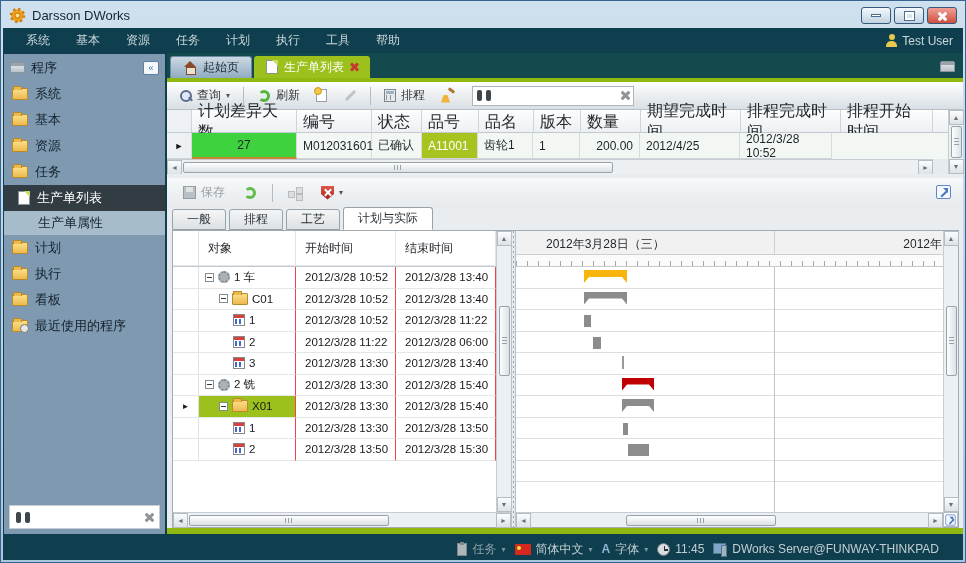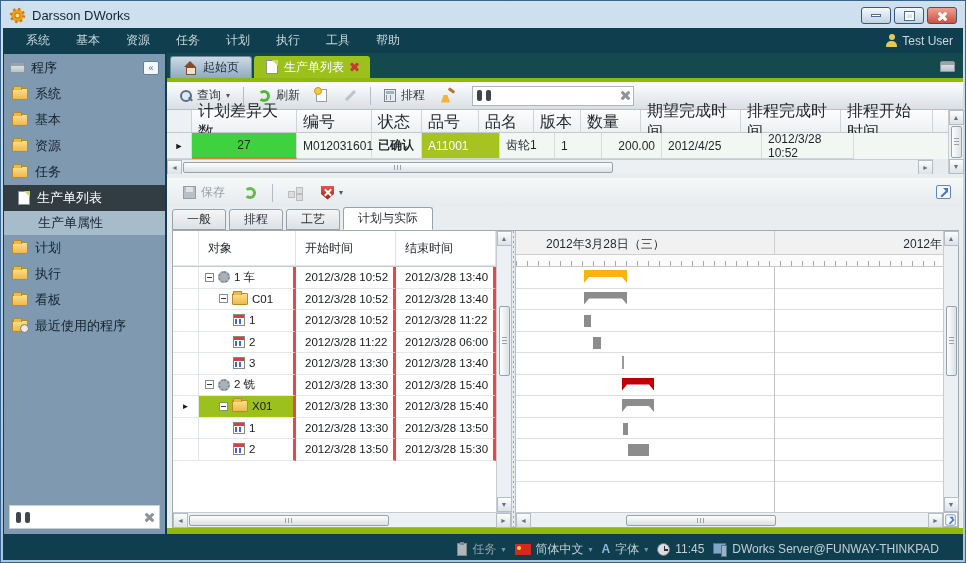--- a/index.html
+++ b/index.html
@@ -166,21 +166,21 @@
   .split { flex:1; display:flex; margin:0 4px 0 5px; border:1px solid #a2abb2; background:#fff; min-height:0; position:relative; z-index:1; }
 
   
   .tpanel { width:338px; display:flex; flex-direction:column; min-height:0; }
   .tpanel-top { flex:1; display:flex; min-height:0; }
   .tcols { width:323px; display:flex; flex-direction:column; }
   .thead { height:36px; display:flex; border-bottom:1px solid #c3c9ce; background:#fff; }
   .thead .tcell { font-size:12px; color:#24292e; display:flex; align-items:center; padding-left:9px; border-right:1px solid #dfe3e6; }
   .trows { flex:1; overflow:hidden; }
   .trow { height:21.5px; display:flex; }
-  .tcell { border-right:3px solid #ef4444; border-bottom:1px solid #e4e7ea; display:flex; align-items:center;
+  .tcell { border-right:1px solid #ef4444; border-bottom:1px solid #e4e7ea; display:flex; align-items:center;
            font-size:11.5px; color:#16191c; padding-left:9px; overflow:hidden; white-space:nowrap; }
   .tcell.mk { padding:0; justify-content:center; font-size:8px; border-right:1px solid #dfe3e6; }
   .treecell { gap:4px; padding-left:6px; }
   .treecell.sel { background:#9cc11c; }
   .expbox { width:9px; height:9px; border:1px solid #848c93; background:#fff; position:relative; flex:none; }
   .expbox::after { content:''; position:absolute; left:1px; top:3px; width:5px; height:1px; background:#34393e; }
   .ic-gear { width:12px; height:12px; border-radius:50%; background:#aab2b8; border:2px dotted #7d868d; flex:none; }
   .ic-cal { width:12px; height:12px; background:#fff; border:1px solid #888; position:relative; flex:none; }
   .ic-cal::before { content:''; position:absolute; left:0; top:0; right:0; height:3px; background:#d64040; }
   .ic-cal::after { content:''; position:absolute; left:1px; bottom:1px; width:8px; height:5px;
@@ -384,22 +384,22 @@
               <div class="cell" style="width: 47px;">版本</div>
               <div class="cell" style="width: 60px;">数量</div>
               <div class="cell" style="width: 100px;">期望完成时间</div>
               <div class="cell" style="width: 100px;">排程完成时间</div>
               <div class="cell" style="width: 92px;">排程开始时间</div>
             </div>
           <div class="grow">
               <div class="cell marker" style="width: 25px;">►</div>
               <div class="cell c-green" style="width: 105px; justify-content: center;">27</div>
               <div class="cell" style="width: 75px;">M012031601</div>
-              <div class="cell" style="width: 50px; font-weight: bold;">已确认</div>
-              <div class="cell c-olive" style="width: 78px;">A11001</div>
+              <div class="cell" style="width: 50px;">已确认</div>
+              <div class="cell c-olive" style="width: 56px;">A11001</div>
               <div class="cell" style="width: 55px;">齿轮1</div>
               <div class="cell" style="width: 47px;">1</div>
               <div class="cell r" style="width: 60px;">200.00</div>
               <div class="cell" style="width: 100px;">2012/4/25</div>
               <div class="cell" style="width: 92px;">2012/3/28 10:52</div>
             </div>
           <div class="sbh" style="width:766px;">
             <span class="sb-btn">◄</span>
             <span class="sb-thumb" style="width:430px;"></span>
             <span class="sb-btn" style="margin-left:auto;">►</span>

